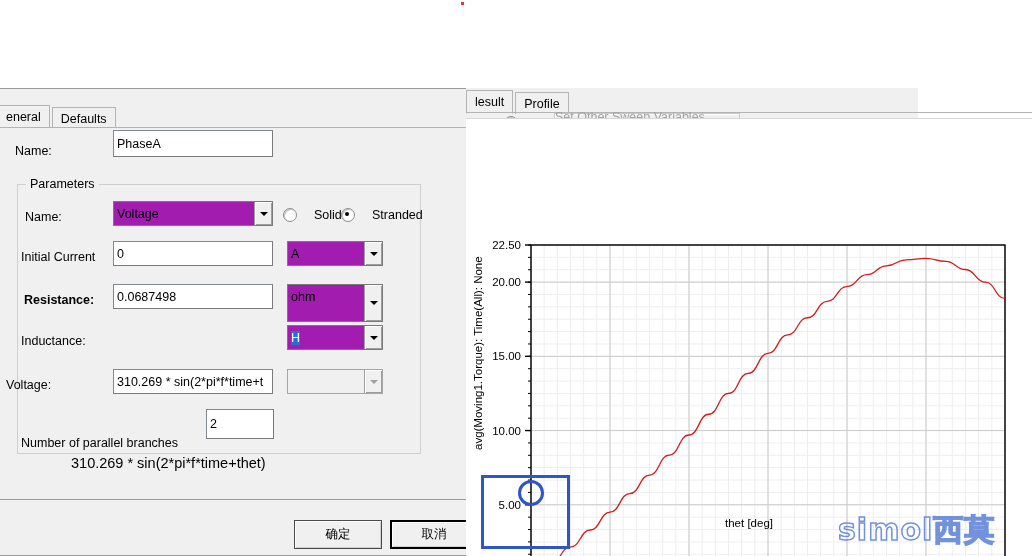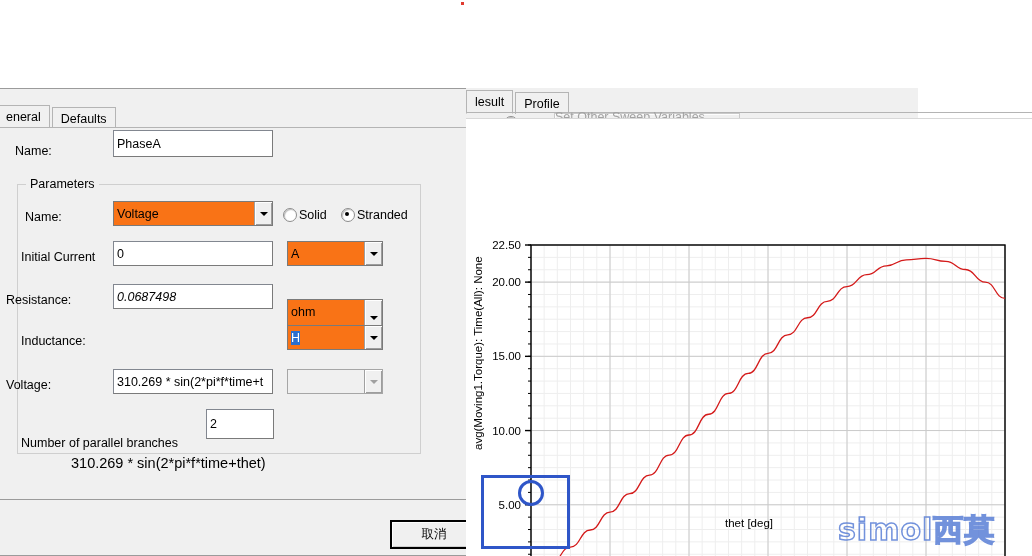--- a/index.html
+++ b/index.html
@@ -13,21 +13,21 @@
   
   .dlg-bg{background:#f0f0f0;}
   .txtbox{
     box-sizing:border-box;background:#ffffff;
     border:1px solid #7a7a7a;border-top-color:#828790;border-left-color:#828790;
     font-family:"Liberation Sans","DejaVu Sans",sans-serif;font-size:12.5px;
     color:#000;padding:1px 2px 0 3px;overflow:hidden;white-space:nowrap;
     line-height:18px;
   }
   .combo{
-    box-sizing:border-box;background:#f97316;
+    box-sizing:border-box;background:#a21caf;
     border:1px solid #7a7a7a;display:flex;align-items:stretch;overflow:hidden;
   }
   .combo .cb-text{
     flex:1;padding:1px 2px 0 3px;white-space:nowrap;overflow:hidden;
     font-size:12.5px;line-height:18px;
   }
   .combo .cb-btn{
     width:17px;background:#f0f0f0;border-left:1px solid #a0a0a0;
     position:relative;flex:0 0 17px;
     box-shadow:inset 1px 1px 0 #ffffff,inset -1px -1px 0 #9d9d9d;
@@ -46,21 +46,21 @@
     box-sizing:border-box;background:#f0f0f0;
     border:2px solid #000000;
     box-shadow:inset 1px 1px 0 #fdfdfd,inset -1px -1px 0 #cfcfcf;
     display:flex;align-items:center;justify-content:center;
     font-size:12.5px;color:#000;
   }
   .btn.default{border:1px solid #4a4a4a;}
   .btn.flat-disabled{color:#a3a3a3;border:1px solid #c9c9c9;
      box-shadow:inset 1px 1px 0 #fdfdfd;}
 
-  .radio{display:flex;align-items:center;gap:2px;font-size:12.5px;}
+  .radio{display:flex;align-items:center;gap:17px;font-size:12.5px;}
   .radio .dot{
     width:12px;height:12px;border-radius:50%;
     background:#fff;border:1px solid #8d8d8d;
     box-shadow:inset 1px 1px 1px #bcbcbc;
     position:relative;flex:0 0 12px;
   }
   .radio.on .dot::after{
     content:"";position:absolute;left:3px;top:3px;width:4px;height:4px;
     border-radius:50%;background:#000;
   }
@@ -172,23 +172,23 @@
       <span>Stranded</span>
     </div>
 
     <div class="lbl" style="left:58px;top:122px;">Initial Current</div>
     <div class="txtbox" style="position:absolute;left:150px;top:113px;width:160px;height:25px;line-height:23px;">0</div>
     <div class="combo" style="position:absolute;left:324px;top:113px;width:96px;height:25px;">
       <span class="cb-text" style="line-height:23px;">A</span>
       <span class="cb-btn"></span>
     </div>
 
-    <div class="lbl" style="left:43px;top:165px;">Resistance:</div>
-    <div class="txtbox" style="position:absolute;left:150px;top:156px;width:160px;height:25px;line-height:23px;font-style:italic;">0.0687498</div>
-    <div class="combo" style="position:absolute;left:324px;top:171px;width:96px;height:38px;">
+    <div class="lbl" style="left:61px;top:165px;font-weight:bold;">Resistance:</div>
+    <div class="txtbox" style="position:absolute;left:150px;top:156px;width:160px;height:25px;line-height:23px;">0.0687498</div>
+    <div class="combo" style="position:absolute;left:324px;top:156px;width:96px;height:38px;">
       <span class="cb-text" style="line-height:23px;">ohm</span>
       <span class="cb-btn"></span>
     </div>
 
     <div class="lbl" style="left:58px;top:206px;">Inductance:</div>
     <div class="combo" style="position:absolute;left:324px;top:197px;width:96px;height:25px;">
       <span class="cb-text" style="line-height:23px;"><span class="selected-text">H</span></span>
       <span class="cb-btn"></span>
     </div>
 
@@ -198,20 +198,23 @@
       <span class="cb-text" style="line-height:23px;"></span>
       <span class="cb-btn"></span>
     </div>
 
     <div class="lbl" style="left:58px;top:292px;margin-top:16px;">Number of parallel branches</div>
     <div class="txtbox" style="position:absolute;left:243px;top:281px;width:68px;height:30px;line-height:26px;">2</div>
 
   </div>
 
   <div id="dialog-footer">
+    <div class="btn default" style="position:absolute;left:331px;top:20px;width:88px;height:29px;">
+      <span>确定</span>
+    </div>
     <div class="btn" style="position:absolute;left:427px;top:20px;width:88px;height:29px;">
       <span>取消</span>
     </div>
   </div>
 
   <div id="formula-overlay">310.269 * sin(2*pi*f*time+thet)</div>
 </div>
 
 <div id="results-panel">
 

